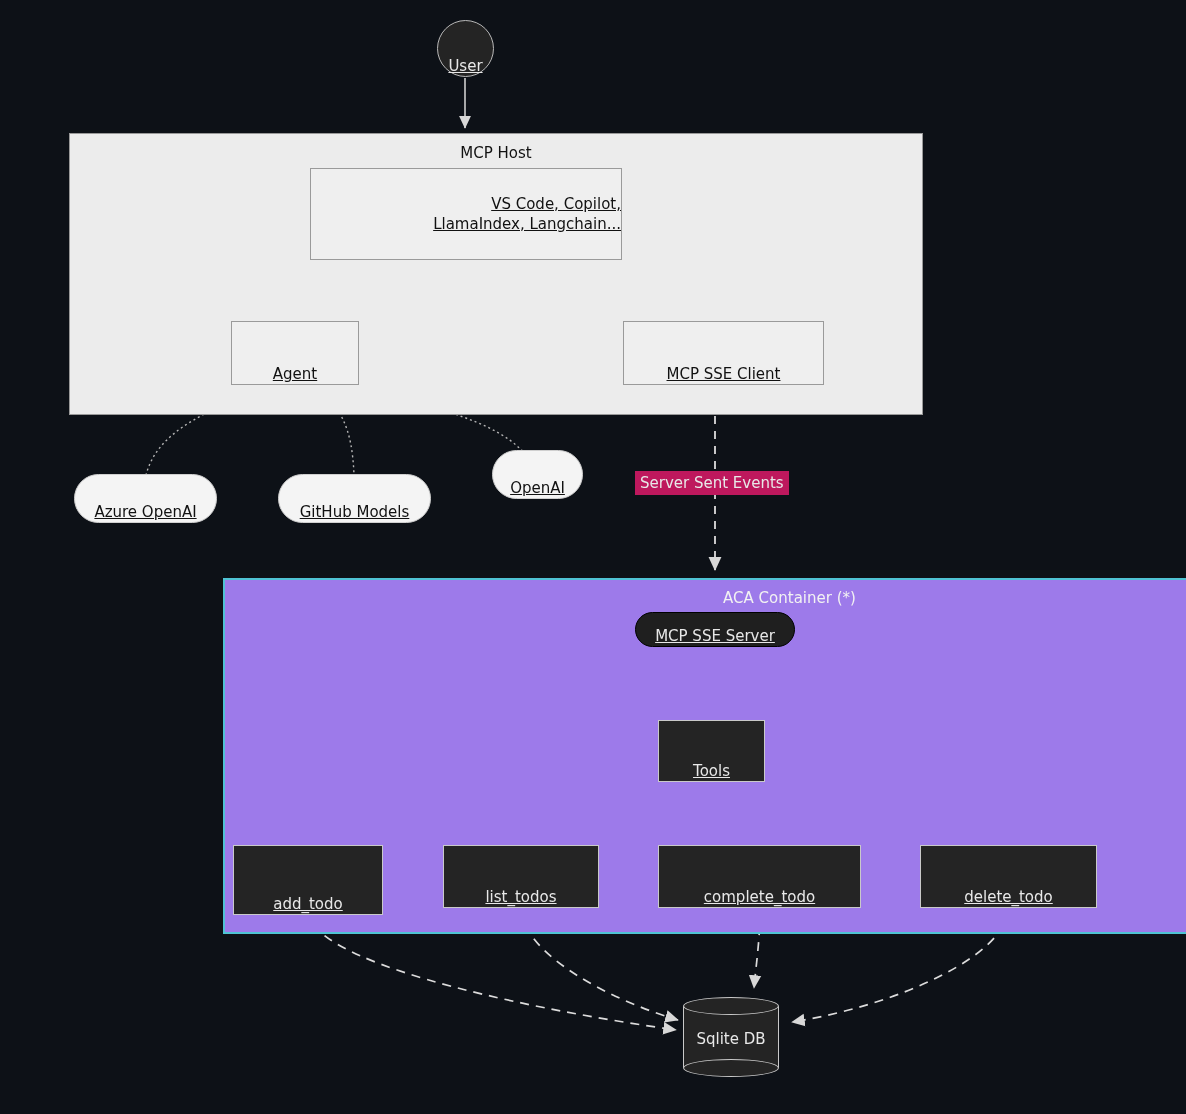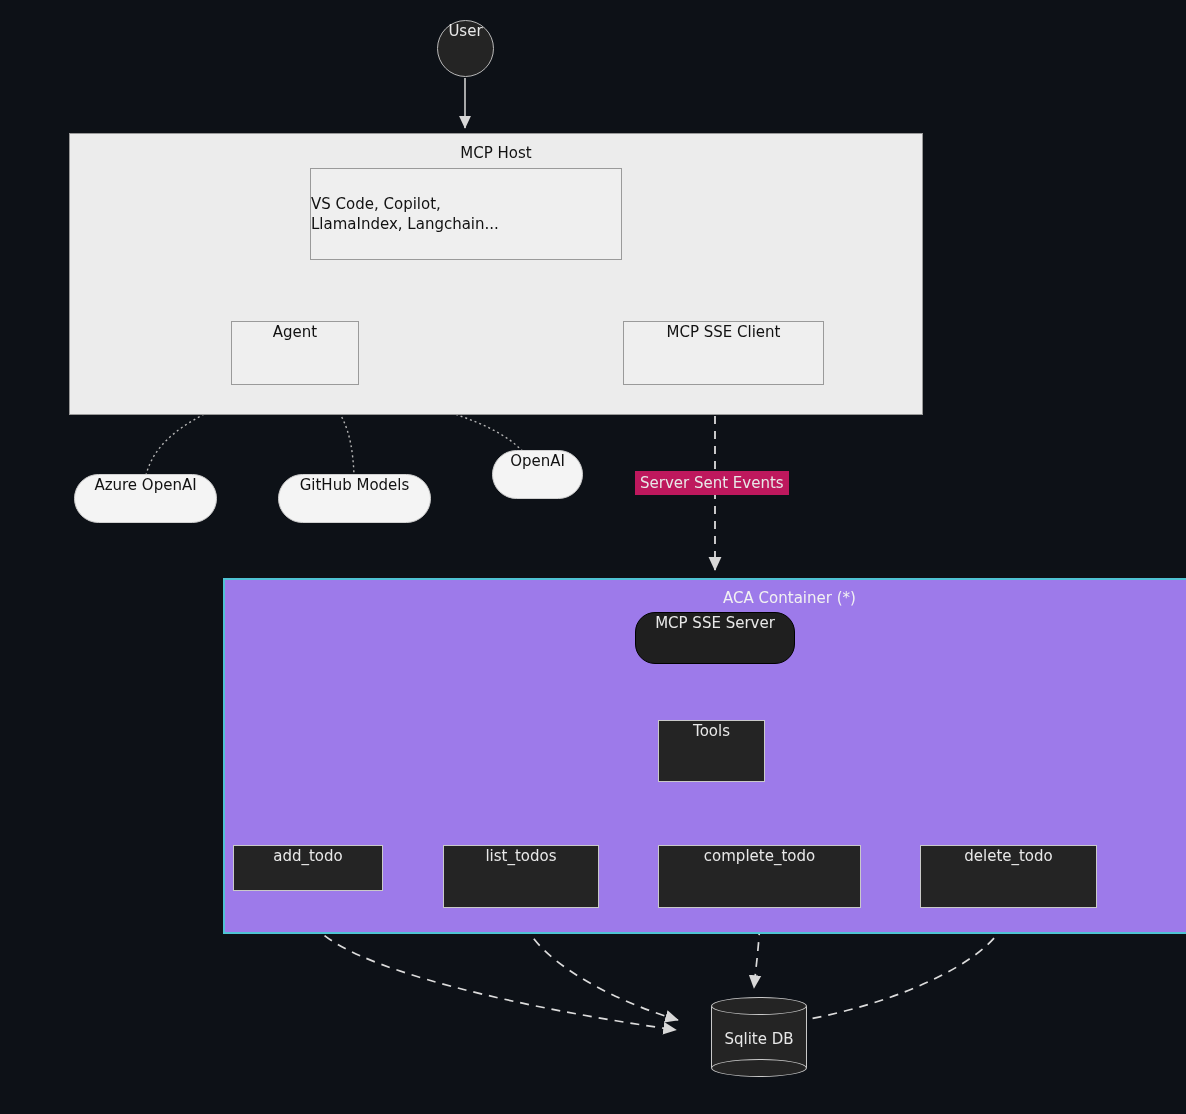--- a/index.html
+++ b/index.html
@@ -21,24 +21,25 @@
     position: absolute;
     left: 0; top: 0;
     width: 1186px;
     height: 1114px;
     pointer-events: none;
   }
   .node {
     position: absolute;
     box-sizing: border-box;
     display: flex;
-    align-items: flex-start;
+    align-items: flex-end;
     justify-content: center;
     text-align: center;
     line-height: 1.35;
+    text-decoration: underline;
   }
 
   
   .subgraph {
     position: absolute;
     box-sizing: border-box;
     margin-left: 36px;
   }
   .subgraph-title {
     position: absolute;
@@ -218,44 +219,44 @@
   </div>
 
   <div class="node n-pill" style="left:492px; top:450px; width:91px; height:49px;">
     <span>OpenAI</span>
   </div>
 
   <div class="edge-label" style="left:635px; top:471px;">
     <span>Server Sent Events</span>
   </div>
 
-  <div class="node n-dark-round" style="left:635px; top:612px; width:160px; height:52px;">
+  <div class="node n-dark-round" style="left:635px; top:612px; width:160px; height:35px;">
     <span>MCP SSE Server</span>
   </div>
 
   <div class="node n-dark-rect" style="left:658px; top:720px; width:107px; height:62px;">
     <span>Tools</span>
   </div>
 
-  <div class="node n-dark-rect" style="left:233px; top:845px; width:150px; height:46px;">
+  <div class="node n-dark-rect" style="left:233px; top:845px; width:150px; height:70px;">
     <span>add_todo</span>
   </div>
 
   <div class="node n-dark-rect" style="left:443px; top:845px; width:156px; height:63px;">
     <span>list_todos</span>
   </div>
 
   <div class="node n-dark-rect" style="left:658px; top:845px; width:203px; height:63px;">
     <span>complete_todo</span>
   </div>
 
   <div class="node n-dark-rect" style="left:920px; top:845px; width:177px; height:63px;">
     <span>delete_todo</span>
   </div>
 
-  <div class="n-cyl" style="left:683px; top:997px; width:96px; height:80px;margin-left:28px;">
+  <div class="n-cyl" style="left:683px; top:997px; width:96px; height:80px;">
     <div class="cyl-body"></div>
     <div class="cyl-bottom"></div>
     <div class="cyl-top"></div>
     <div class="cyl-label">Sqlite DB</div>
   </div>
 
 </div>
 
 </body></html>

